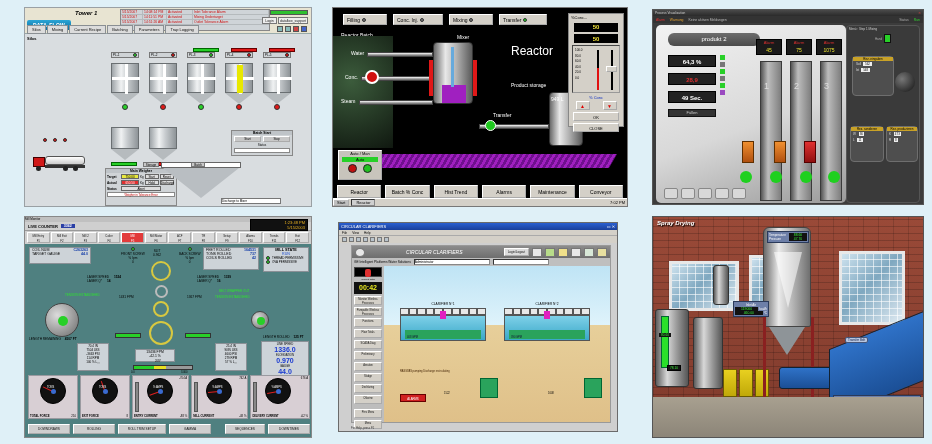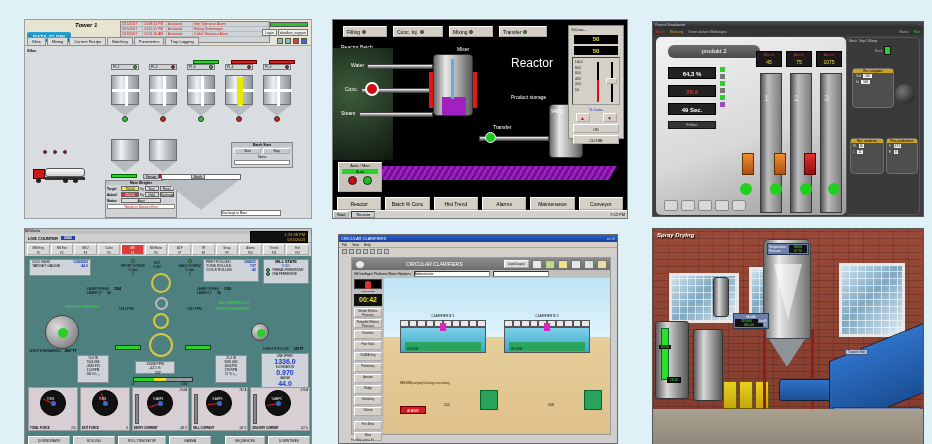--- a/index.html
+++ b/index.html
@@ -10,21 +10,21 @@
     font-family: "Liberation Sans", sans-serif;
     overflow: hidden;
   }
   .grid {
     position: relative;
     width: 932px; height: 444px;
     display: grid;
     grid-template-columns: 316px 322px 294px;
     grid-template-rows: 210px 234px;
     gap: 0px;
-    padding: 12px 6px;
+    padding: 0 6px;
   }
   .cell { position: relative; padding: 4px; }
 
   
   .p1 { background:#d9dde0; border:1px solid #9aa0a4; width:288px; height:200px; position:relative;
         margin-left:14px; margin-top:3px; font-size:4px; overflow:hidden; }
   .p1-top { height:26px; background:#e8e4d2; position:relative; border-bottom:1px solid #9aa; }
   .p1-logo { position:absolute; left:2px; top:12px; width:44px; height:10px;
              background:linear-gradient(#2aa5d6,#0d6ea0); color:#fff; font-size:5px; font-weight:bold;
              text-align:center; line-height:10px; letter-spacing:.3px; border-radius:2px; }

